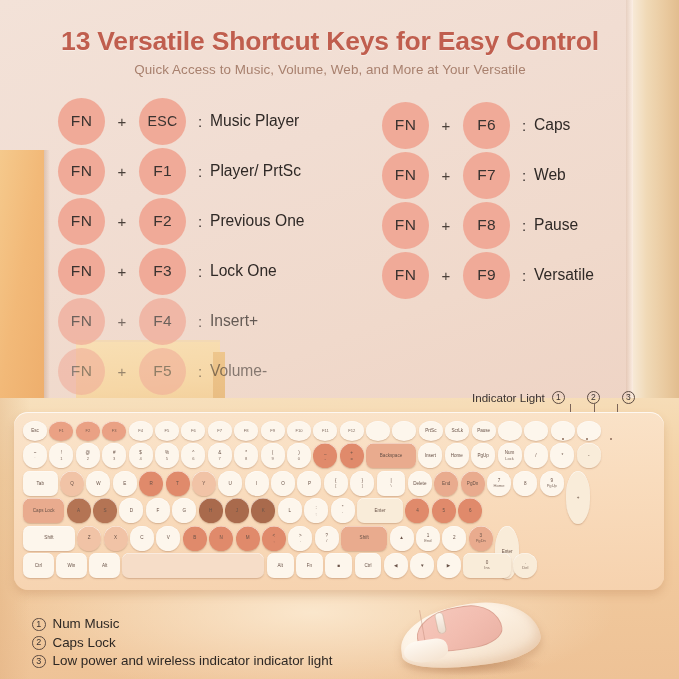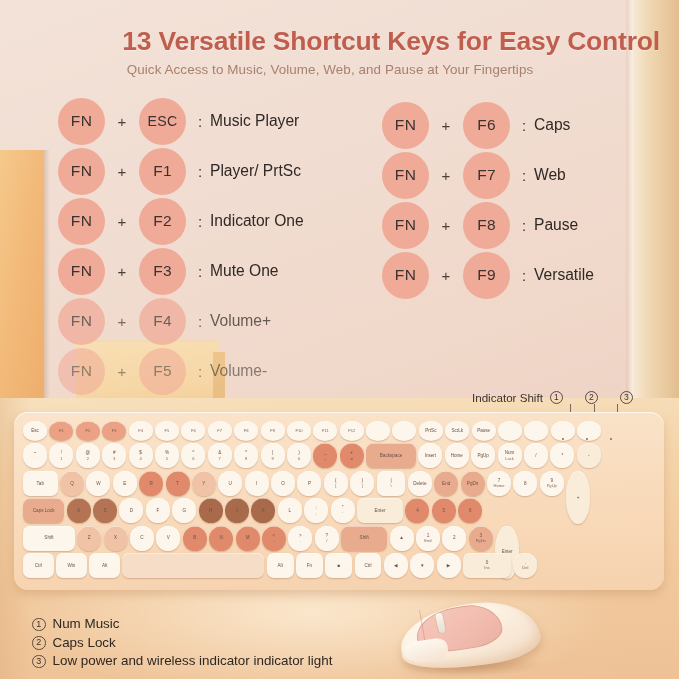--- a/index.html
+++ b/index.html
@@ -52,21 +52,21 @@
     background: radial-gradient(ellipse 420px 120px at 46% 44%, rgba(255,244,225,.70), rgba(255,240,215,0) 72%);
   }
   .desk-edge-left {
     position: absolute; left: 0; top: 398px; width: 30px; height: 281px;
     background: linear-gradient(90deg, rgba(220,170,120,.35), rgba(220,170,120,0));
   }
 
   
   #title {
     position: absolute; left: 0; top: 26px; width: 660px;
-    text-align: right;
+    text-align: center;
     font-size: 26.5px; font-weight: bold; letter-spacing: -.2px;
     color: #c05e4e;
     text-shadow: 0 1px 1px rgba(255,255,255,.45);
   }
   #subtitle {
     position: absolute; left: 0; top: 62px; width: 660px;
     text-align: center;
     font-size: 13.4px; color: #a8806e; letter-spacing: .1px;
   }
 
@@ -215,21 +215,21 @@
   <div class="left-panel"></div>
   <div class="left-panel-edge"></div>
   <div class="mid-box"></div>
   <div class="mid-box-2"></div>
   <div class="desk"></div>
   <div class="desk-edge-left"></div>
   <div class="desk-sheen"></div>
 </div>
 
 <div id="title">13 Versatile Shortcut Keys for Easy Control</div>
-<div id="subtitle">Quick Access to Music, Volume, Web, and Pause at Your Fingertips</div>
+<div id="subtitle">Quick Access to Music, Volume, Web, and More at Your Versatile</div>
 
 <div class="col" id="col-left">
     <div class="sc-row">
       <div class="keycircle">FN</div>
       <div class="plus">+</div>
       <div class="keycircle small">ESC</div>
       <div class="colon">:</div>
       <div class="sc-label">Music Player</div>
     </div>
     <div class="sc-row">
@@ -237,35 +237,35 @@
       <div class="plus">+</div>
       <div class="keycircle">F1</div>
       <div class="colon">:</div>
       <div class="sc-label">Player/ PrtSc</div>
     </div>
     <div class="sc-row">
       <div class="keycircle">FN</div>
       <div class="plus">+</div>
       <div class="keycircle">F2</div>
       <div class="colon">:</div>
-      <div class="sc-label">Indicator One</div>
+      <div class="sc-label">Previous One</div>
     </div>
     <div class="sc-row">
       <div class="keycircle">FN</div>
       <div class="plus">+</div>
       <div class="keycircle">F3</div>
       <div class="colon">:</div>
-      <div class="sc-label">Mute One</div>
+      <div class="sc-label">Lock One</div>
     </div>
     <div class="sc-row">
       <div class="keycircle">FN</div>
       <div class="plus">+</div>
       <div class="keycircle">F4</div>
       <div class="colon">:</div>
-      <div class="sc-label">Volume+</div>
+      <div class="sc-label">Insert+</div>
     </div>
     <div class="sc-row">
       <div class="keycircle">FN</div>
       <div class="plus">+</div>
       <div class="keycircle">F5</div>
       <div class="colon">:</div>
       <div class="sc-label">Volume-</div>
     </div>
   </div>
 <div class="col" id="col-right">
@@ -293,21 +293,21 @@
     <div class="sc-row">
       <div class="keycircle">FN</div>
       <div class="plus">+</div>
       <div class="keycircle">F9</div>
       <div class="colon">:</div>
       <div class="sc-label">Versatile</div>
     </div>
   </div>
 
 <div id="indicator-callout">
-  <span class="ctext">Indicator Shift</span>
+  <span class="ctext">Indicator Light</span>
   <span class="circnum" style="margin-right:22px">1</span>
   <span class="circnum" style="margin-right:22px">2</span>
   <span class="circnum">3</span>
 </div>
 <div class="lead" id="lead1"></div>
 <div class="lead" id="lead2"></div>
 <div class="lead" id="lead3"></div>
 
 <div id="keyboard">
     <div class="krow" style="height: 20px;">

